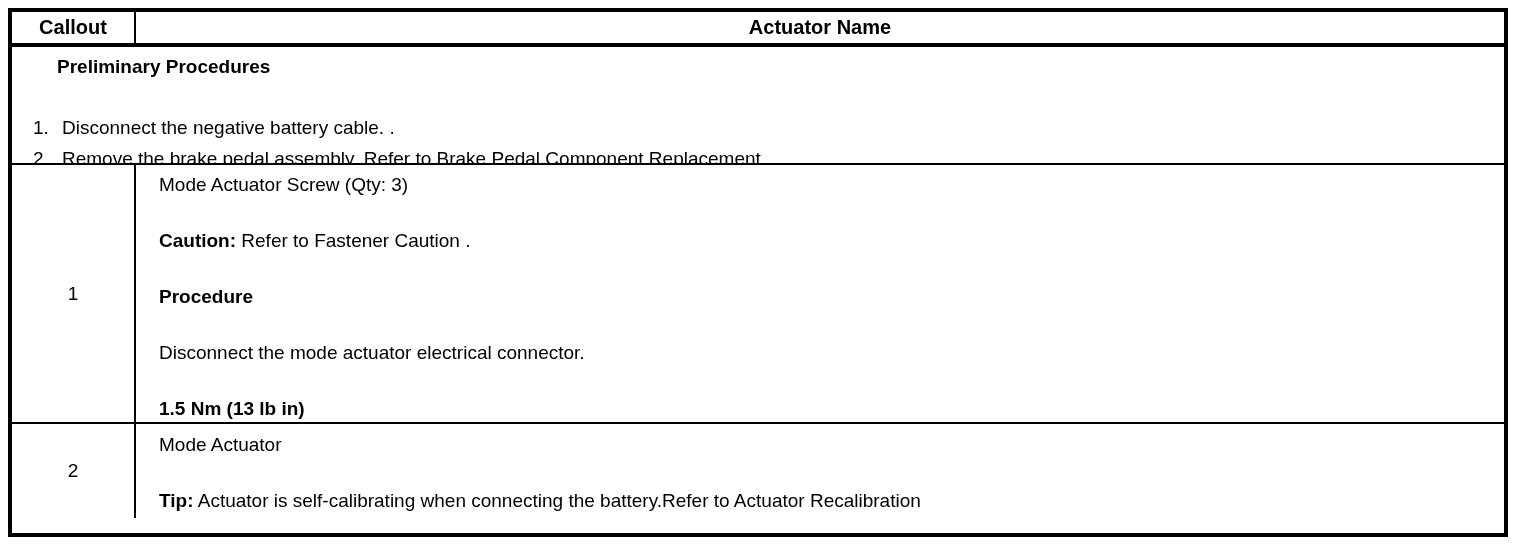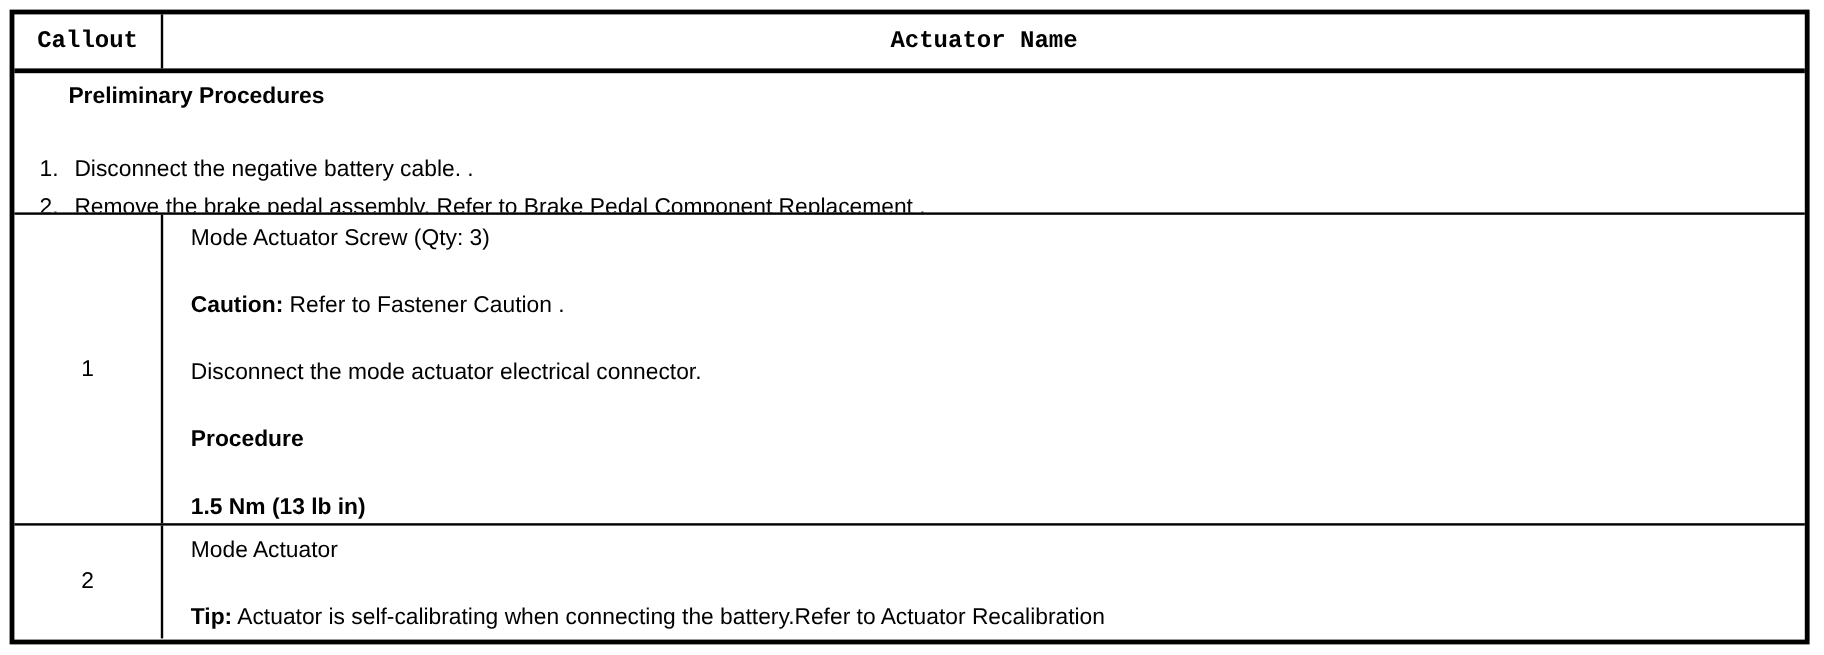--- a/index.html
+++ b/index.html
@@ -15,23 +15,22 @@
     position: absolute;
     left: 8px; top: 8px;
     width: 1500px; height: 529px;
     border: 4px solid #000000;
     background: #ffffff;
   }
 
   
   .hdr {
     display: flex;
-    height: 49px;
+    height: 35px;
     border-bottom: 4px solid #000000;
-    font-family: Liberation Mono, monospace;
   }
   .hdr-cell {
     display: flex; align-items: center; justify-content: center;
     font-size: 20px; font-weight: bold;
   }
   .callout-col { width: 124px; border-right: 2px solid #000000; }
   .name-col { flex: 1; }
 
   
   .prelim {
@@ -103,22 +102,22 @@
           <span class="step-text">Remove the brake pedal assembly. Refer to Brake Pedal Component Replacement .</span>
         </li>
       </ol>
     </div>
 
     <div class="row row-1">
       <div class="callout-cell">1</div>
       <div class="content-cell">
         <p><b></b><span>Mode Actuator Screw (Qty: 3)</span></p>
         <p><b>Caution:</b><span> Refer to Fastener Caution .</span></p>
+        <p><b>Procedure</b><span></span></p>
         <p><b></b><span>Disconnect the mode actuator electrical connector.</span></p>
-        <p><b>Procedure</b><span></span></p>
         <p><b>1.5 Nm (13 lb in)</b><span></span></p>
       </div>
     </div>
 
     <div class="row row-2">
       <div class="callout-cell">2</div>
       <div class="content-cell">
         <p><b></b><span>Mode Actuator</span></p>
         <p><b>Tip:</b><span> Actuator is self-calibrating when connecting the battery.Refer to Actuator Recalibration</span></p>
       </div>

